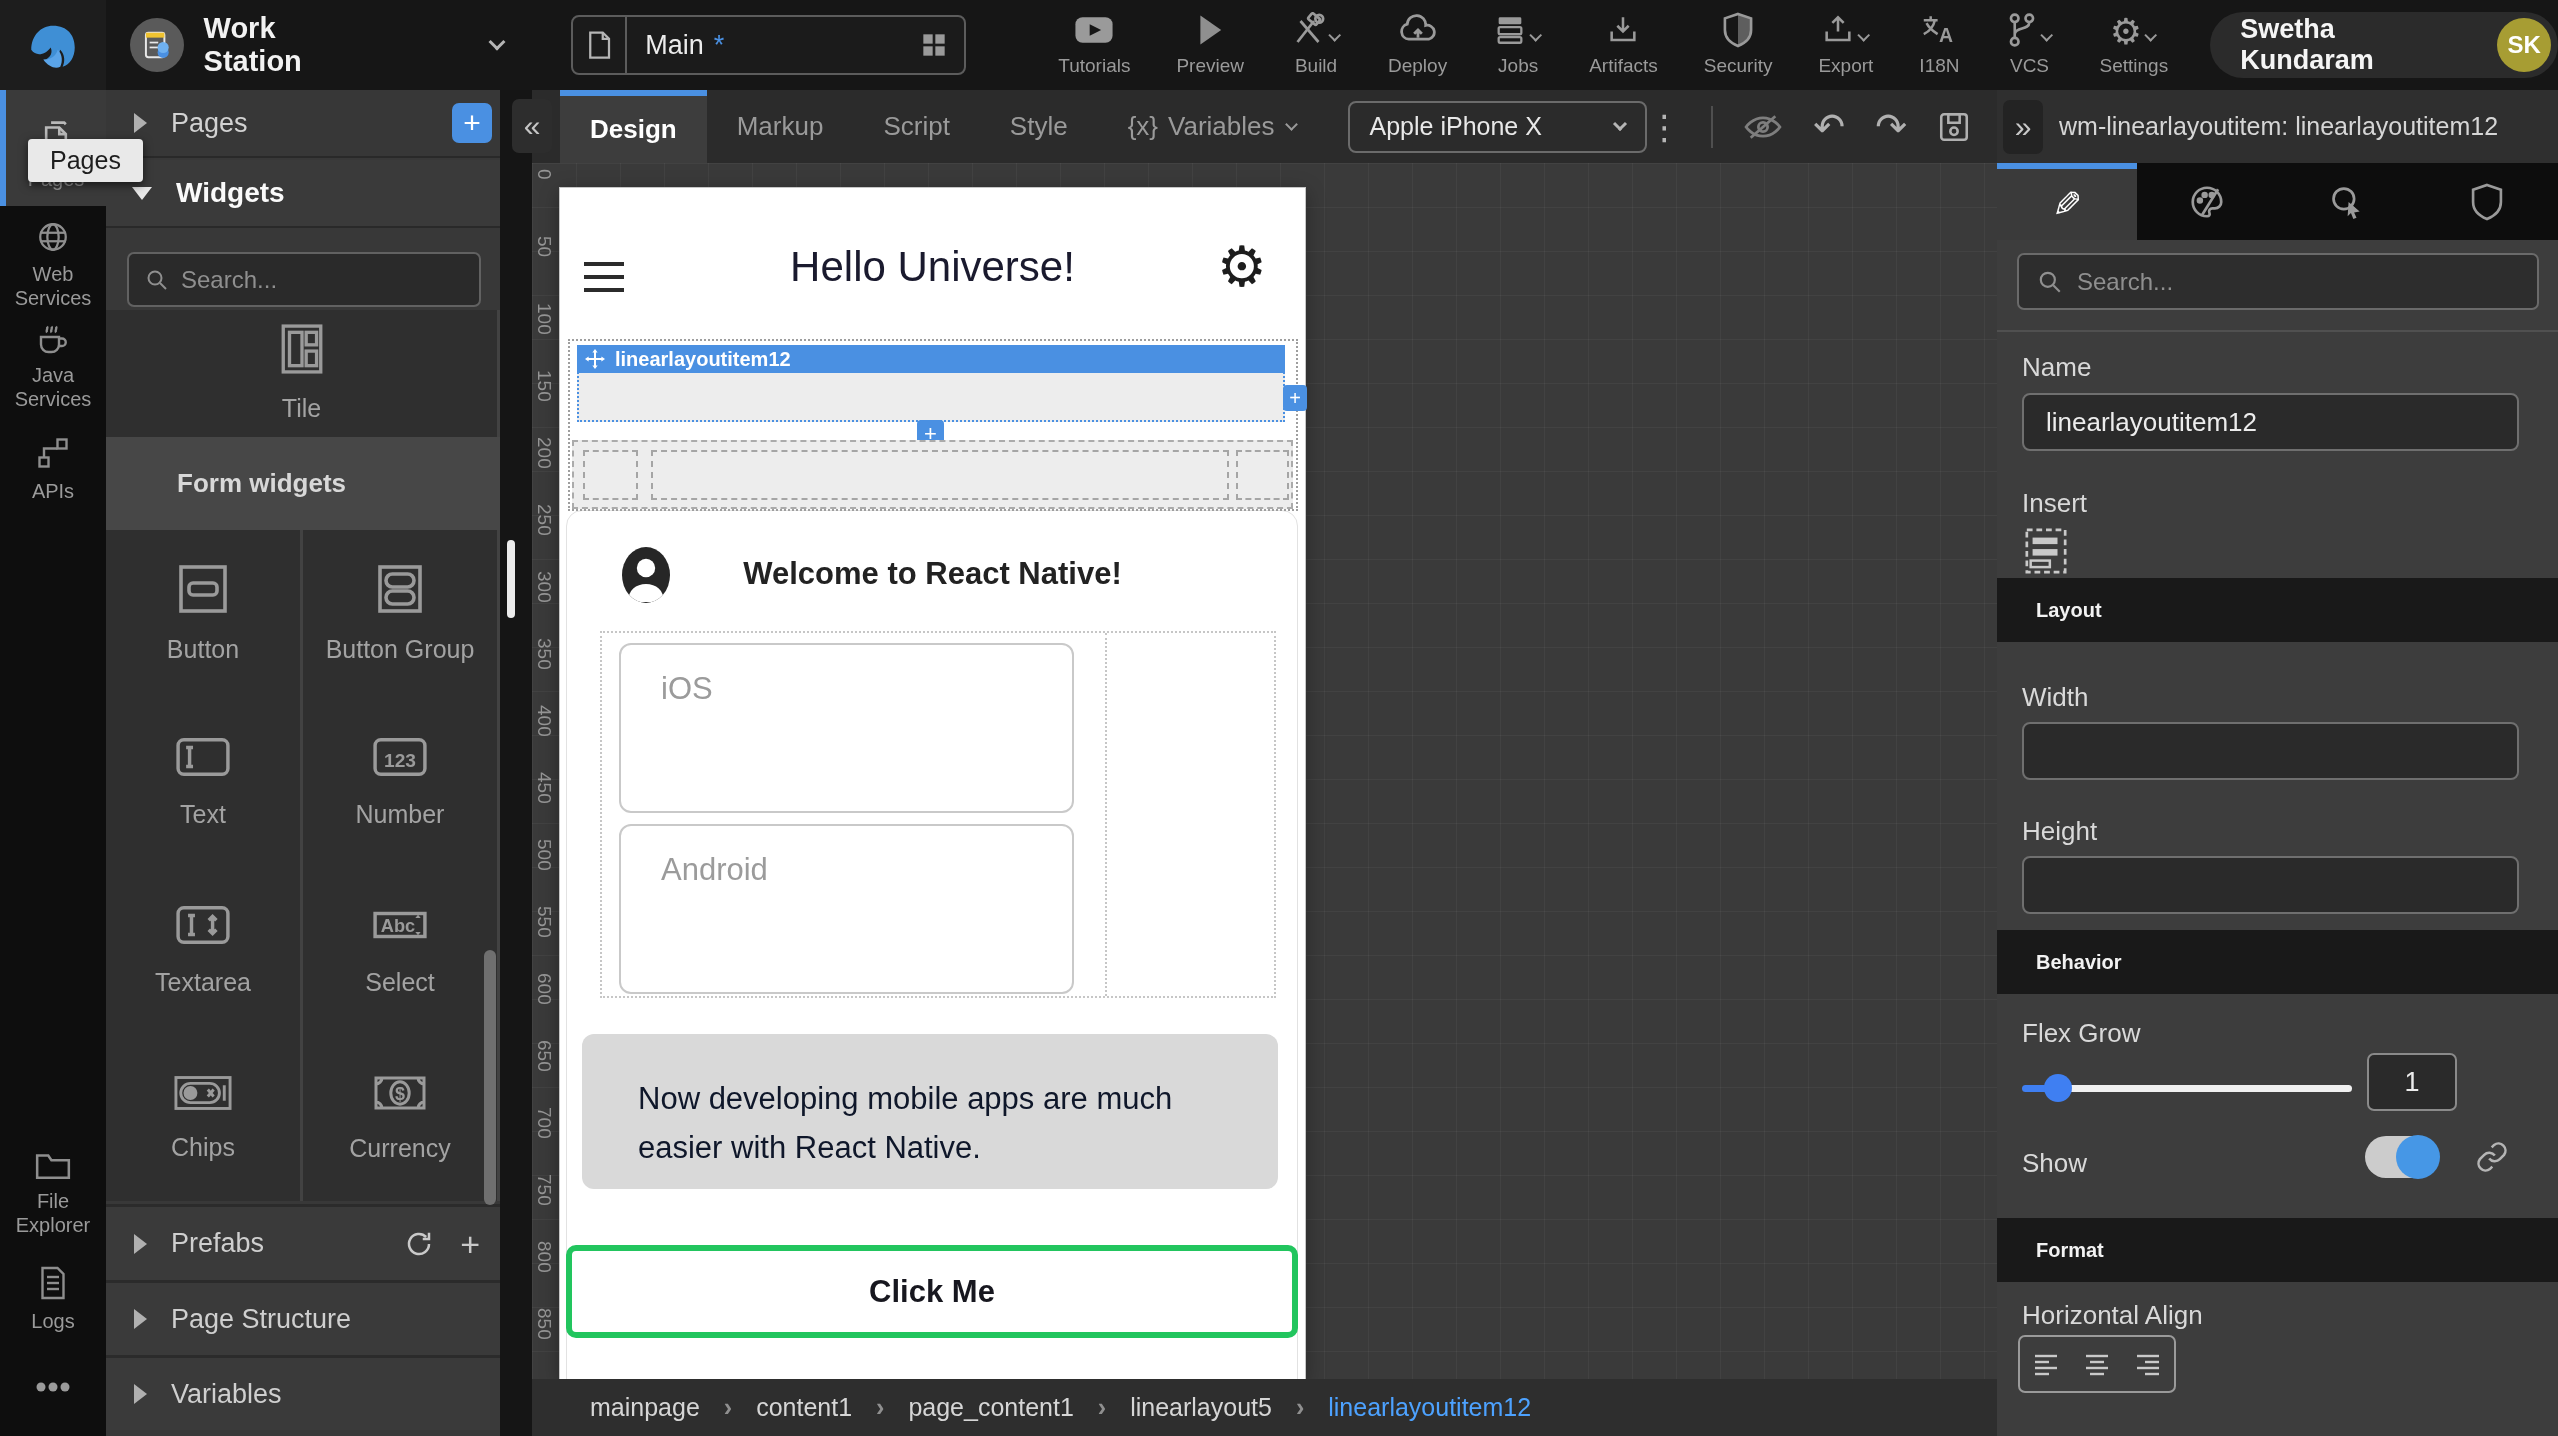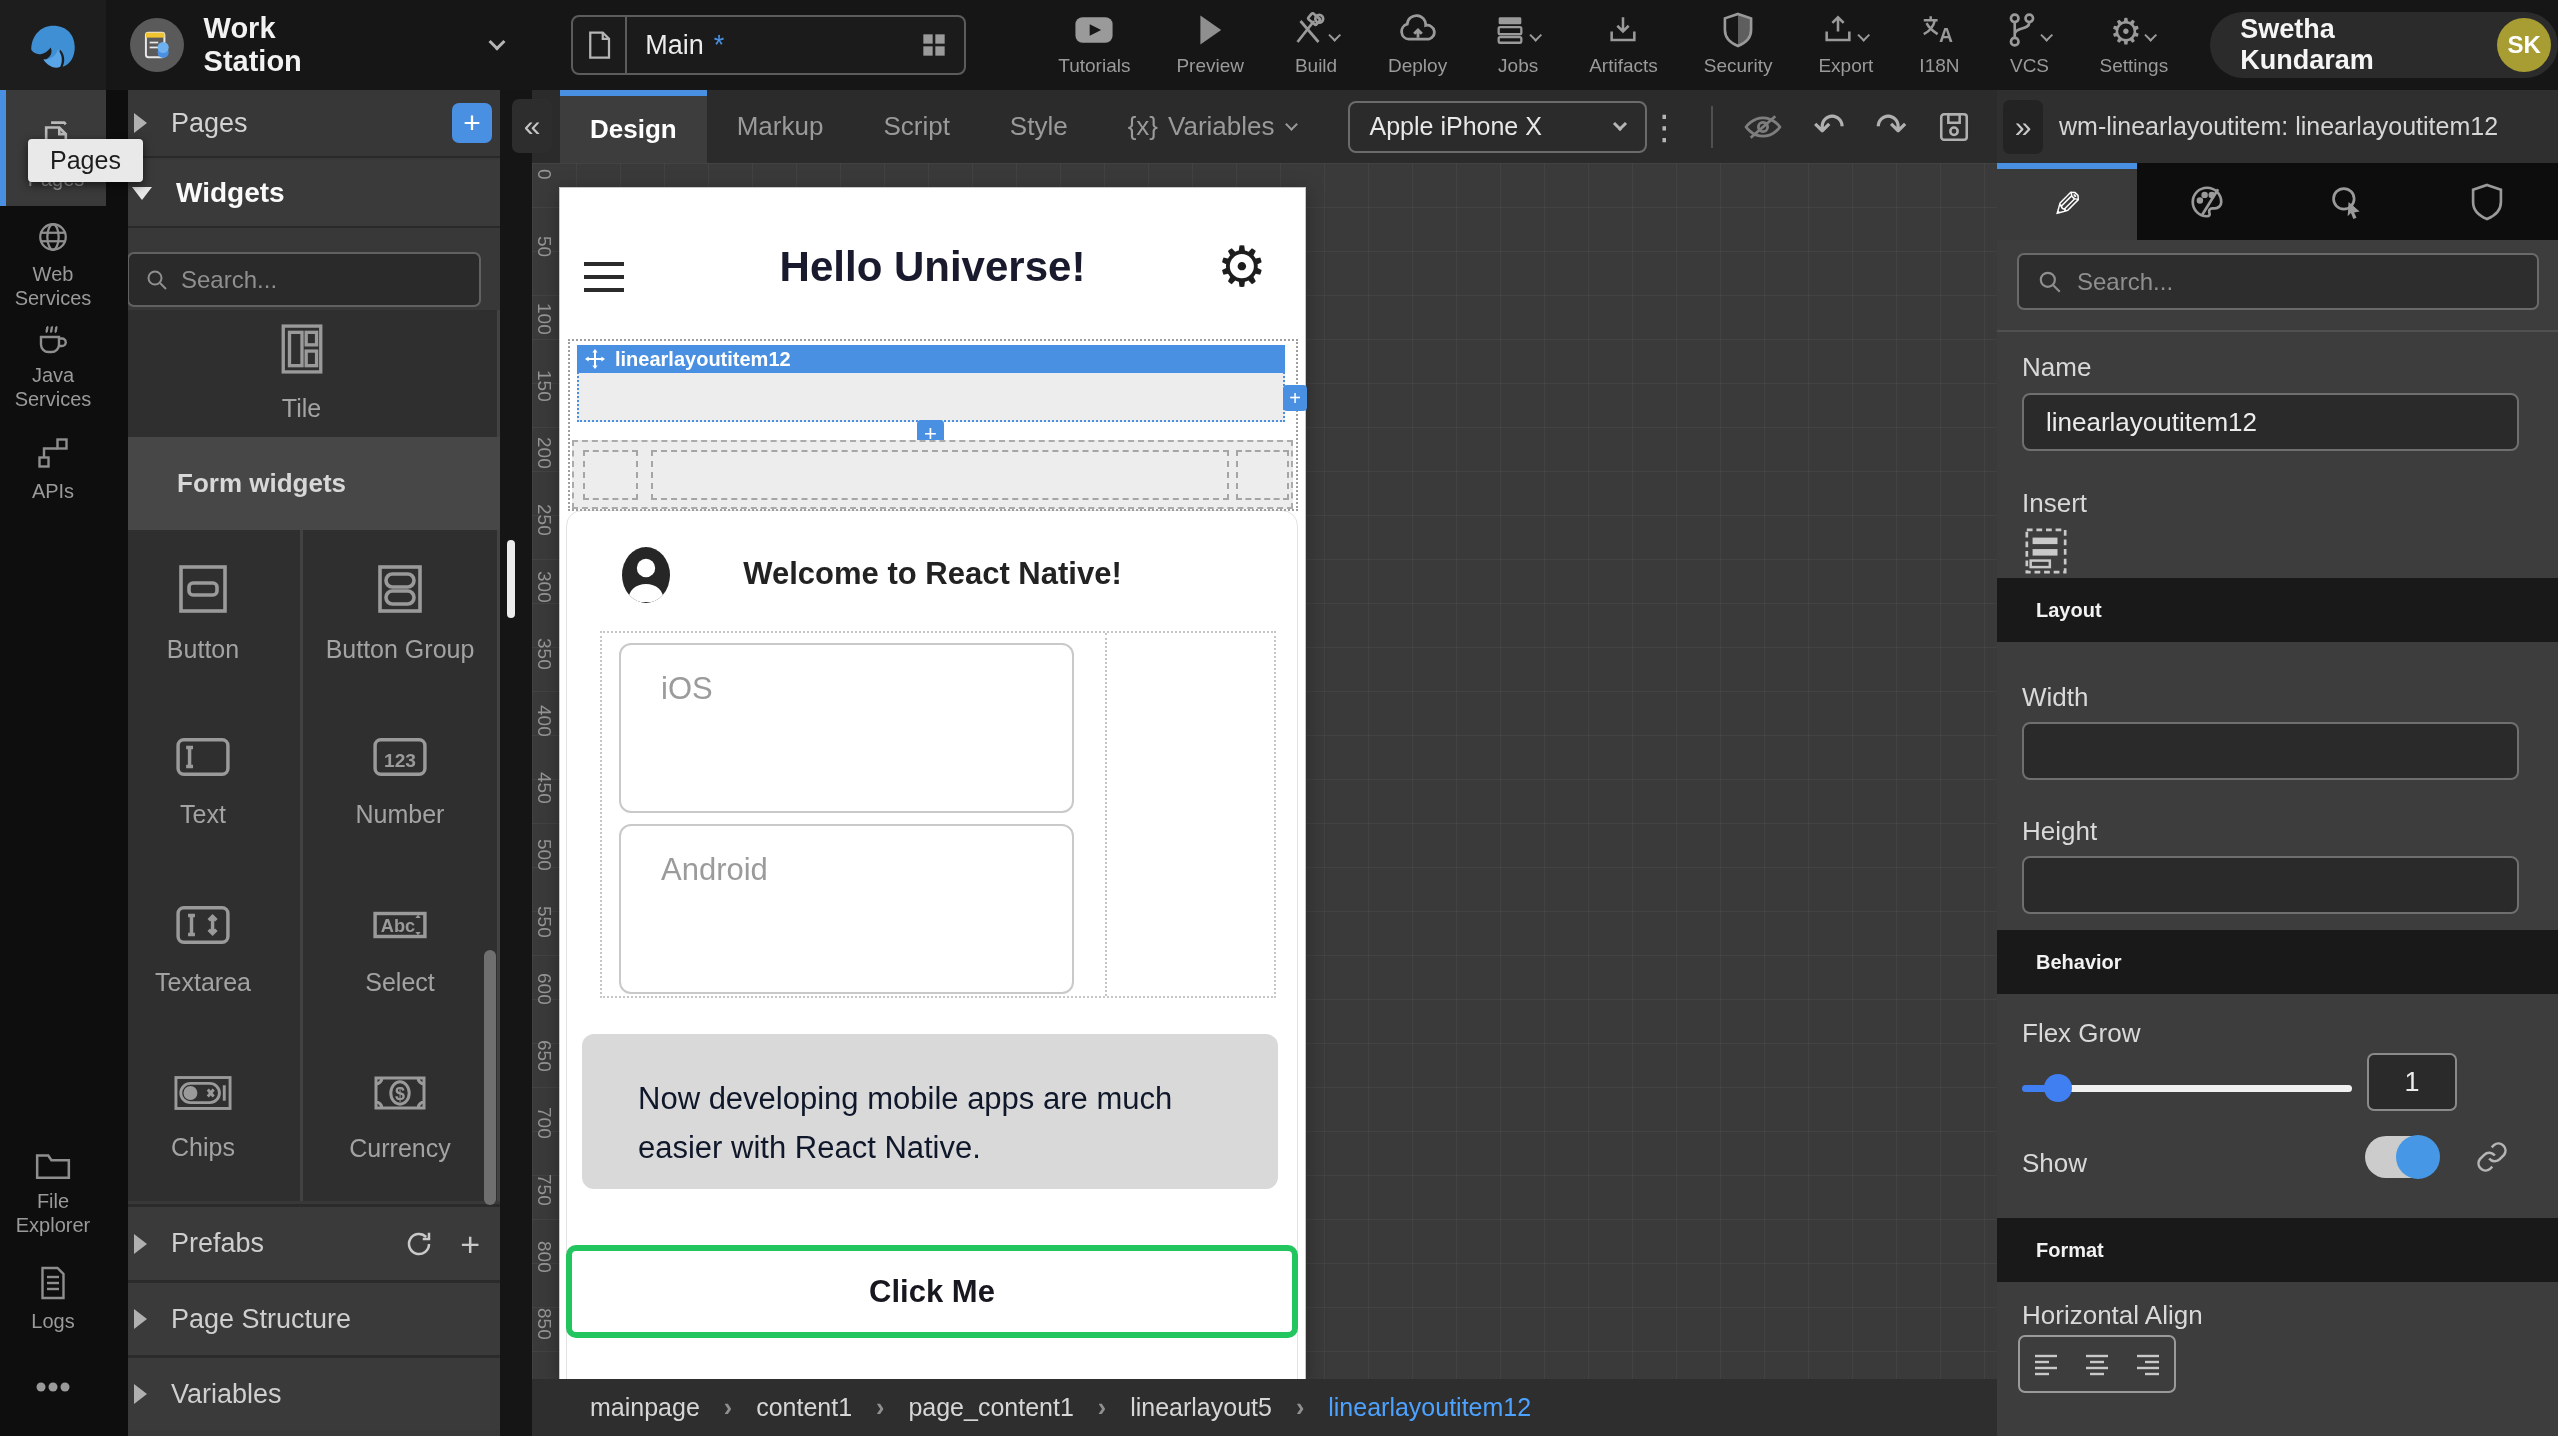--- a/index.html
+++ b/index.html
@@ -26,21 +26,21 @@
   .ta-iconrow { height:38px; display:flex; align-items:center; gap:4px; }
   .ta-label { color:#9a9a9a; font-size:19px; margin-top:4px; white-space:nowrap; }
   .small-caret { width:9px; height:9px; border-right:2.5px solid #9a9a9a; border-bottom:2.5px solid #9a9a9a; transform:rotate(45deg) translateY(4px); margin-left:3px; }
   .gear-glyph { font-size:36px; color:#9a9a9a; line-height:36px; }
   .user-pill { margin-left:42px; height:66px; background:#2b2b2b; border-radius:36px; display:flex; align-items:center; padding:0 7px 0 30px; }
   .user-name { color:#f5f5f5; font-size:27px; font-weight:bold; }
   .user-avatar { width:54px; height:54px; border-radius:50%; background:#a79d33; color:#fff; font-size:24px; font-weight:bold;
     display:flex; align-items:center; justify-content:center; margin-left:22px; }
 
   
-  #sidebar { position:absolute; left:0; top:90px; width:128px; height:1346px; background:#0e0e0e; z-index:30; }
+  #sidebar { position:absolute; left:0; top:90px; width:106px; height:1346px; background:#0e0e0e; z-index:30; }
   .side-item { position:absolute; left:0; width:106px; display:flex; flex-direction:column; align-items:center; cursor:pointer; }
   .side-item .lbl { color:#9a9a9a; font-size:20px; text-align:center; line-height:1.2; margin-top:8px; }
   .side-item.active { background:#3a3a3a; border-left:6px solid #4a90e2; }
   #tooltip-pages { position:absolute; left:28px; top:139px; background:#e9e9e9; color:#1e1e1e; font-size:25px;
     padding:7px 22px; border-radius:4px; box-shadow:0 3px 10px rgba(0,0,0,.6); z-index:60; }
 
   
   #panel { position:absolute; left:106px; top:90px; width:394px; height:1346px; background:#383838; z-index:20; }
   .p-header { position:absolute; left:0; width:394px; background:#373737; display:flex; align-items:center; border-bottom:2px solid #292929; }
   .tri-right { width:0; height:0; border-top:10px solid transparent; border-bottom:10px solid transparent; border-left:13px solid #b0b0b0; }
@@ -89,21 +89,21 @@
     background-image:linear-gradient(rgba(255,255,255,.045) 1px, transparent 1px),
                      linear-gradient(90deg, rgba(255,255,255,.045) 1px, transparent 1px);
     background-size:44px 44px; z-index:10; overflow:hidden; }
   .ruler-num { position:absolute; left:0px; width:24px; color:#969696; font-size:19px; transform:rotate(90deg); }
 
   
   #phone { position:absolute; left:28px; top:25px; width:745px; height:1191px; background:#ffffff;
     box-shadow:0 0 0 1px #c6c6c6, 0 4px 18px rgba(0,0,0,.35); }
   #hamburger { position:absolute; left:24px; top:74px; width:40px; cursor:pointer; }
   #hamburger div { height:4px; background:#2b2b2b; margin-bottom:9px; }
-  #phone-title { position:absolute; left:0; top:55px; width:745px; text-align:center; color:#1a1a2e; font-size:42px; font-weight:bold; }
+  #phone-title { position:absolute; left:0; top:55px; width:745px; text-align:center; color:#1a1a2e; font-size:42px; font-weight:normal; }
   #phone-gear { position:absolute; right:38px; top:46px; font-size:56px; color:#1d1d1d; }
   .content-card { position:absolute; left:6px; top:322px; width:732px; height:890px; border:1px solid #e2e2e2; border-radius:16px; background:#fff; }
   .sel-outer { position:absolute; left:8px; top:151px; width:730px; height:172px; border:2px dotted #9e9e9e; }
   .sel-zone { position:absolute; left:17px; top:157px; width:708px; height:77px; border:2px dotted #4a90e2; background:#ededed; }
   .sel-titlebar { position:absolute; left:-2px; top:-2px; width:calc(100% + 4px); height:28px; background:#4a90e2;
     display:flex; align-items:center; }
   .sel-titlebar span { color:#ffffff; font-size:20px; font-weight:bold; margin-left:10px; }
   .mini-plus { position:absolute; background:#4a90e2; border-radius:4px; color:#fff; display:flex; align-items:center; justify-content:center; }
   .dashed-row { position:absolute; left:12px; top:252px; width:721px; height:69px; border:2px dashed #ababab; background:#ededed; }
   .dashed-box { position:absolute; top:8px; height:50px; border:2px dashed #a5a5a5; background:#ededed; }

